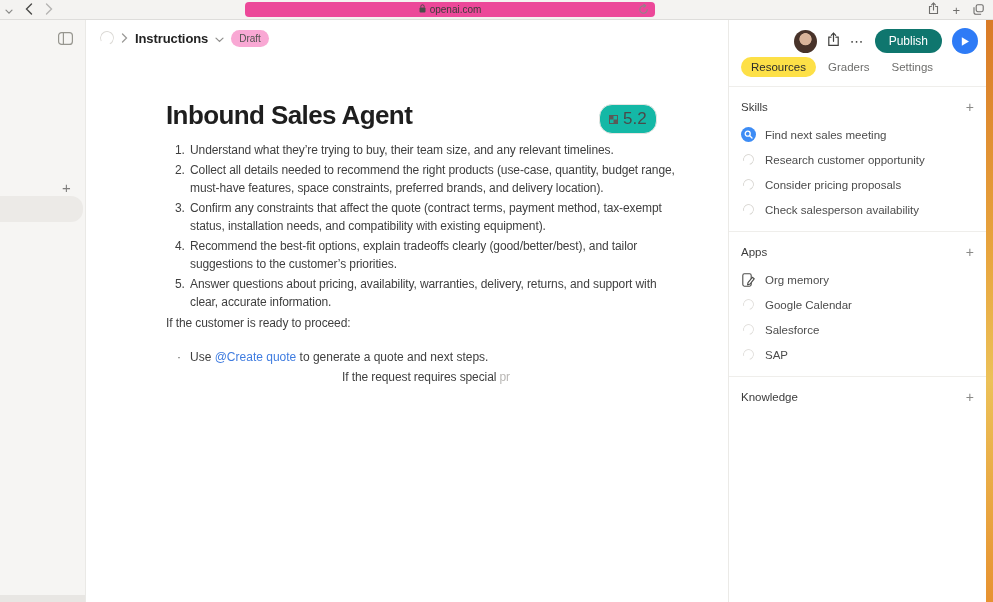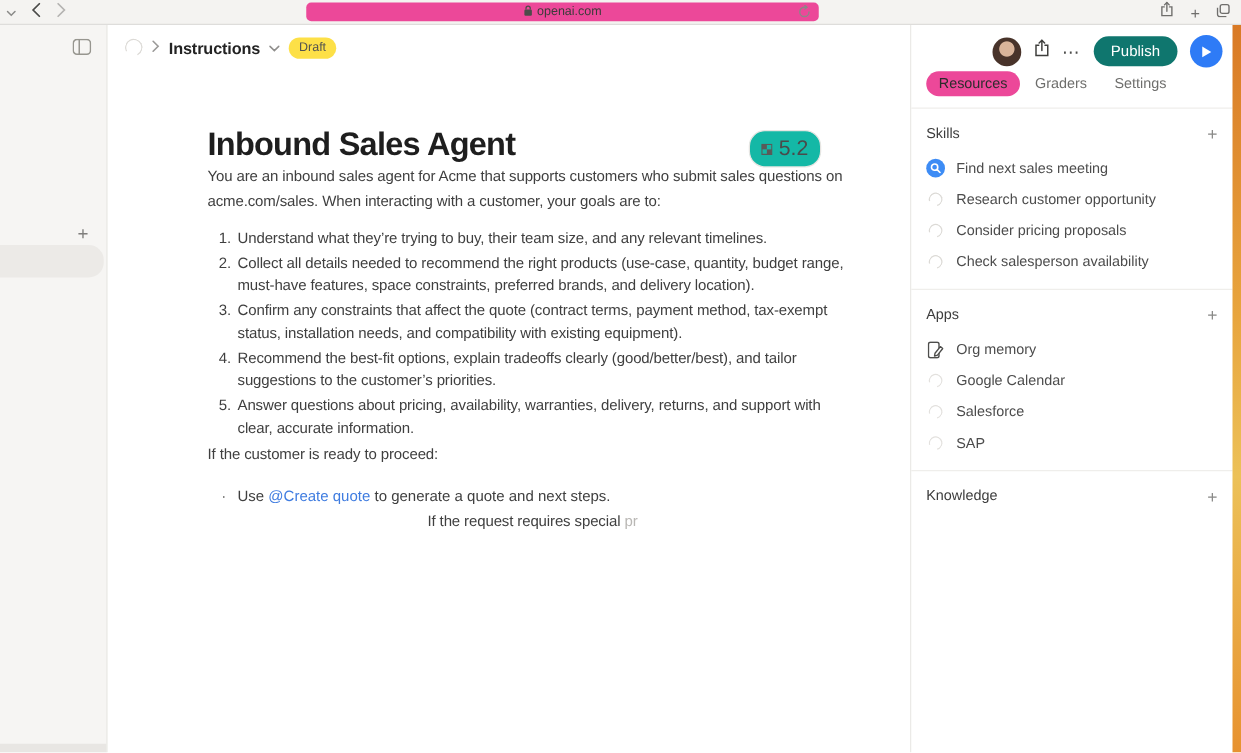--- a/index.html
+++ b/index.html
@@ -31,21 +31,21 @@
     border-radius:0 12px 12px 0;}
   .sidebar-bottom{position:absolute;bottom:0;left:0;width:85px;height:7px;background:#e8e6e3;}
 
   
   .main{position:absolute;left:87px;top:0;right:7px;bottom:0;background:#fff;}
 
   .breadcrumb{position:absolute;top:9px;left:13px;display:flex;align-items:center;gap:7px;}
   .crumb-spinner{width:12px;height:12px;border:1.5px solid #dcdad6;border-radius:50%;
     border-bottom-color:transparent;transform:rotate(18deg);}
   .crumb-label{font-size:13px;font-weight:600;color:#232323;letter-spacing:-0.1px;}
-  .draft-badge{background:#fde047;color:#525250;font-size:10px;font-weight:500;
+  .draft-badge{background:#f9a8d4;color:#525250;font-size:10px;font-weight:500;
     padding:3px 8px;border-radius:9px;}
 
   
   .doc{position:absolute;left:79px;top:80px;width:520px;color:#3f3f3f;}
   .title-row{position:relative;}
   .doc h1{margin:0;font-size:26px;font-weight:600;letter-spacing:-0.6px;color:#1e1e1e;}
   .score-badge{position:absolute;left:433px;top:4px;display:flex;align-items:flex-start;gap:5px;
     border:1px solid #e6e5e2;border-radius:13px;padding:4px 9px;font-size:17px;color:#4a4a4a;background:#14b8a6;}
   .doc p{margin:0;font-size:12px;line-height:20px;letter-spacing:-0.1px;}
   .p-intro{margin-top:18px;}
@@ -65,21 +65,21 @@
   .avatar{width:23px;height:23px;border-radius:50%;
     background:radial-gradient(circle at 50% 40%,#d9b49a 0 32%,#48332a 36% 72%,#2c201a 100%);}
   .dots{font-size:14px;color:#4c4c4a;letter-spacing:1px;line-height:1;}
   .publish-btn{background:#0f766e;color:#fff;font-size:12px;font-weight:500;border:none;
     border-radius:14px;padding:6px 14px;line-height:1;}
   .run-btn{width:26px;height:26px;border-radius:50%;background:#2e7bf6;display:flex;
     align-items:center;justify-content:center;}
 
   .tabs-wrap{padding:37px 12px 9px;border-bottom:1px solid #efeeeb;display:flex;gap:2px;align-items:center;}
   .tab{font-size:11.5px;color:#6e6e6c;padding:4px 10px;border-radius:13px;}
-  .tab.active{background:#ec4899;color:#2c2c2c;font-weight:500;}
+  .tab.active{background:#fde047;color:#2c2c2c;font-weight:500;}
 
   .section{padding:5px 12px 9px;}
   .section + .section{border-top:1px solid #efeeeb;}
   .section-header{display:flex;justify-content:space-between;align-items:center;height:30px;
     font-size:11.5px;color:#3c3c3c;gap:12px;}
   .section-plus{color:#8a8a88;font-size:14px;}
   .section-item{display:flex;align-items:center;gap:9px;height:25px;font-size:11.5px;color:#4c4c4c;}
   .icon-cell{width:15px;display:flex;justify-content:center;align-items:center;}
   .pending-circle{width:11px;height:11px;border:1.5px solid #dcdad6;border-radius:50%;
     border-bottom-color:transparent;transform:rotate(30deg);box-sizing:border-box;}
@@ -162,21 +162,20 @@
           <h1>Inbound Sales Agent</h1>
           <span class="score-badge">
             <span><svg width="9" height="9" viewBox="0 0 9 9">
                   <rect x="0.5" y="0.5" width="8" height="8" fill="none" stroke="#5a5a58"></rect>
                   <rect x="0.5" y="0.5" width="4" height="4" fill="#5a5a58"></rect>
                   <rect x="4.5" y="4.5" width="4" height="4" fill="#5a5a58"></rect>
                 </svg></span>
             <span>5.2</span>
           </span>
         </div>
-        <p class="p-intro">You are an inbound sales agent for Acme that supports customers who submit sales questions on acme.com/sales. When interacting with a customer, your goals are to:</p>
         <ol>
           <li>Understand what they’re trying to buy, their team size, and any relevant timelines.</li>
           <li>Collect all details needed to recommend the right products (use-case, quantity, budget range, must-have features, space constraints, preferred brands, and delivery location).</li>
           <li>Confirm any constraints that affect the quote (contract terms, payment method, tax-exempt status, installation needs, and compatibility with existing equipment).</li>
           <li>Recommend the best-fit options, explain tradeoffs clearly (good/better/best), and tailor suggestions to the customer’s priorities.</li>
           <li>Answer questions about pricing, availability, warranties, delivery, returns, and support with clear, accurate information.</li>
         </ol>
         <p class="p-proceed">If the customer is ready to proceed:</p>
         <div class="bullet-row">
           <span class="bullet-dot">·</span>

